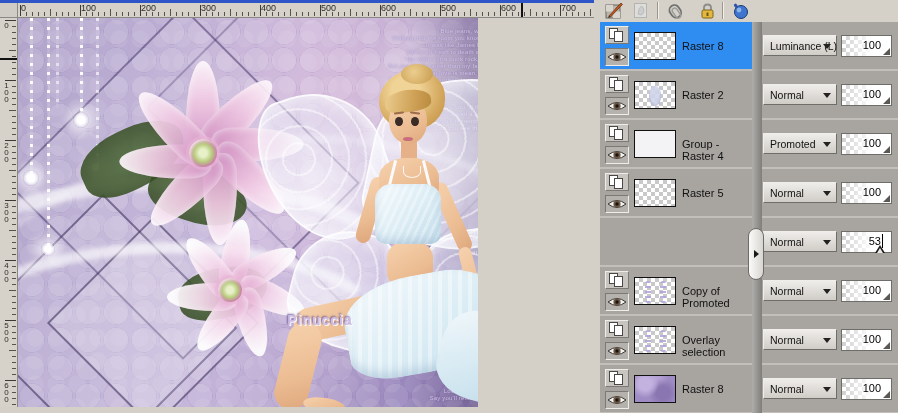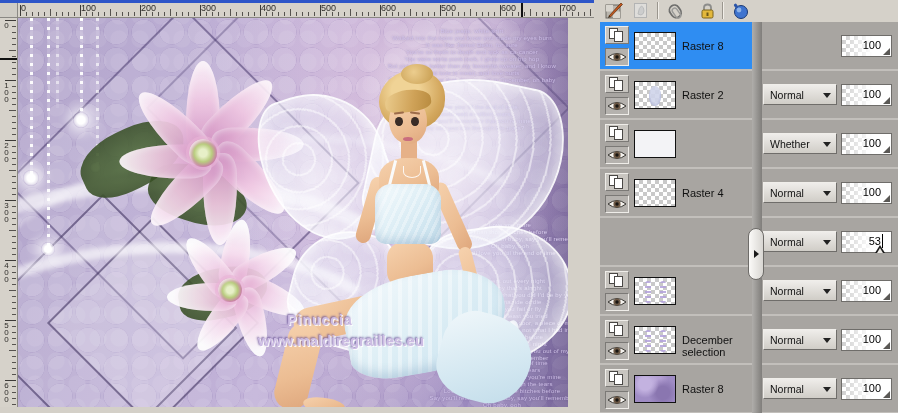--- a/index.html
+++ b/index.html
@@ -29,21 +29,21 @@
     background:repeating-linear-gradient(to bottom,#55524e 0 1px,transparent 1px 30px); }
   #ruler-v .major { position:absolute; top:2px; bottom:0; right:1px; width:11px;
     background:repeating-linear-gradient(to bottom,#3c3a37 0 1px,transparent 1px 60px); }
   .rv-label { position:absolute; left:2px; font-size:8px; color:#2e2c29;
     writing-mode:vertical-rl; text-orientation:upright; letter-spacing:-2px; }
   #ruler-v .pos-marker { position:absolute; left:0; right:0; height:2px; background:#111; }
   #bottom-strip { left:0; top:407px; width:594px; height:6px; background:#d4d0c8; }
   #gap-strip { left:594px; top:0; width:6px; height:413px; background:#d4d0c8; }
 
   
-  #canvas { left:18px; top:18px; width:550px; height:389px; overflow:hidden;
+  #canvas { left:18px; top:18px; width:460px; height:389px; overflow:hidden;
     background:
       radial-gradient(circle at 72% 18%, rgba(232,200,225,.55), transparent 45%),
       radial-gradient(circle at 70% 55%, rgba(222,198,230,.5), transparent 40%),
       linear-gradient(105deg,#b2a5cb 0%,#bcaed4 30%,#c2b2d8 52%,#b4a2cc 70%,#9886bc 86%,#8b7aae 100%);
   }
   .bokeh1 { left:0; top:0; right:0; bottom:0;
     background-image:radial-gradient(circle 13px at 14px 14px, rgba(255,255,255,.10) 92%, rgba(120,100,160,.14) 96%, transparent 100%);
     background-size:28px 28px; }
   .bokeh2 { left:0; top:0; right:0; bottom:0;
     background-image:radial-gradient(circle 9px at 10px 10px, rgba(255,255,255,.07) 90%, transparent 100%);
@@ -430,21 +430,20 @@
     <div id="face" class="skin"></div>
     <div id="fringe"></div>
     <div id="brow-l" class="brow"></div>
     <div id="brow-r" class="brow"></div>
     <div id="eye-l" class="eye abs"></div>
     <div id="eye-r" class="eye abs"></div>
     <div id="lips"></div>
   </div>
 
   <div id="wm1" class="watermark">Pinuccia</div>
-  <div id="wm2" class="watermark">www.maldiregrailles.eu</div>
 </div>
 
 <div id="panel" class="abs">
   <div id="panel-toolbar">
     <div class="tb-icon" style="left:5px">
       <svg width="19" height="18" viewBox="0 0 19 18">
         <rect x="1" y="3" width="14" height="13" fill="#b8b4ac" stroke="#6a6862"></rect>
         <rect x="1" y="3" width="7" height="6.5" fill="#d9d6cf"></rect>
         <rect x="8" y="9.5" width="7" height="6.5" fill="#d9d6cf"></rect>
         <path d="M4 14 L13 4 L16 1 L17.5 2.5 L14 6 L5.5 15 Z" fill="#c2571f" stroke="#5a2f10" stroke-width="0.7"></path>
@@ -496,20 +495,24 @@
         <div class="mini-btn sunken btn-eye">
           <svg width="22" height="16" viewBox="0 0 22 16">
               <path d="M2 8 Q11 1 20 8 Q11 15 2 8 Z" fill="#f4f2ee" stroke="#3a3834"></path>
               <circle cx="11" cy="8" r="3.6" fill="#6b5744"></circle>
               <circle cx="11" cy="8" r="1.7" fill="#181512"></circle>
             </svg>
         </div>
         <div class="thumb checker"></div>
         <span class="layer-name">Raster 8</span>
       </div>
+      <div class="blend-btn">
+        <span class="blend-label">Luminance (L)</span>
+        <span class="blend-arrow"></span>
+      </div>
       <div class="opacity-box">
         <span class="op-val">100</span>
         <span class="op-grip"></span>
       </div>
     </div>
 
     <div class="layer-row">
       <div class="left-cell">
         <div class="mini-btn raised btn-page">
           <div class="page-glyph">
@@ -548,23 +551,24 @@
             </div>
         </div>
         <div class="mini-btn sunken btn-eye">
           <svg width="22" height="16" viewBox="0 0 22 16">
               <path d="M2 8 Q11 1 20 8 Q11 15 2 8 Z" fill="#f4f2ee" stroke="#3a3834"></path>
               <circle cx="11" cy="8" r="3.6" fill="#6b5744"></circle>
               <circle cx="11" cy="8" r="1.7" fill="#181512"></circle>
             </svg>
         </div>
         <div class="thumb thumb-white"></div>
+        <span class="layer-name">Group - Raster 4</span>
       </div>
       <div class="blend-btn">
-        <span class="blend-label">Whether</span>
+        <span class="blend-label">Promoted</span>
         <span class="blend-arrow"></span>
       </div>
       <div class="opacity-box">
         <span class="op-val">100</span>
         <span class="op-grip"></span>
       </div>
     </div>
 
     <div class="layer-row">
       <div class="left-cell">
@@ -575,21 +579,21 @@
             </div>
         </div>
         <div class="mini-btn sunken btn-eye">
           <svg width="22" height="16" viewBox="0 0 22 16">
               <path d="M2 8 Q11 1 20 8 Q11 15 2 8 Z" fill="#f4f2ee" stroke="#3a3834"></path>
               <circle cx="11" cy="8" r="3.6" fill="#6b5744"></circle>
               <circle cx="11" cy="8" r="1.7" fill="#181512"></circle>
             </svg>
         </div>
         <div class="thumb checker"></div>
-        <span class="layer-name">Raster 4</span>
+        <span class="layer-name">Raster 5</span>
       </div>
       <div class="blend-btn">
         <span class="blend-label">Normal</span>
         <span class="blend-arrow"></span>
       </div>
       <div class="opacity-box">
         <span class="op-val">100</span>
         <span class="op-grip"></span>
       </div>
     </div>
@@ -618,20 +622,21 @@
           <svg width="22" height="16" viewBox="0 0 22 16">
               <path d="M2 8 Q11 1 20 8 Q11 15 2 8 Z" fill="#f4f2ee" stroke="#3a3834"></path>
               <circle cx="11" cy="8" r="3.6" fill="#6b5744"></circle>
               <circle cx="11" cy="8" r="1.7" fill="#181512"></circle>
             </svg>
         </div>
         <div class="thumb checker">
             <div class="motif motif-sparkA"></div>
             <div class="motif motif-sparkB"></div>
           </div>
+        <span class="layer-name">Copy of Promoted</span>
       </div>
       <div class="blend-btn">
         <span class="blend-label">Normal</span>
         <span class="blend-arrow"></span>
       </div>
       <div class="opacity-box">
         <span class="op-val">100</span>
         <span class="op-grip"></span>
       </div>
     </div>
@@ -648,21 +653,21 @@
           <svg width="22" height="16" viewBox="0 0 22 16">
               <path d="M2 8 Q11 1 20 8 Q11 15 2 8 Z" fill="#f4f2ee" stroke="#3a3834"></path>
               <circle cx="11" cy="8" r="3.6" fill="#6b5744"></circle>
               <circle cx="11" cy="8" r="1.7" fill="#181512"></circle>
             </svg>
         </div>
         <div class="thumb checker">
             <div class="motif motif-sparkA"></div>
             <div class="motif motif-sparkB"></div>
           </div>
-        <span class="layer-name">December selection</span>
+        <span class="layer-name">Overlay selection</span>
       </div>
       <div class="blend-btn">
         <span class="blend-label">Normal</span>
         <span class="blend-arrow"></span>
       </div>
       <div class="opacity-box">
         <span class="op-val">100</span>
         <span class="op-grip"></span>
       </div>
     </div>

